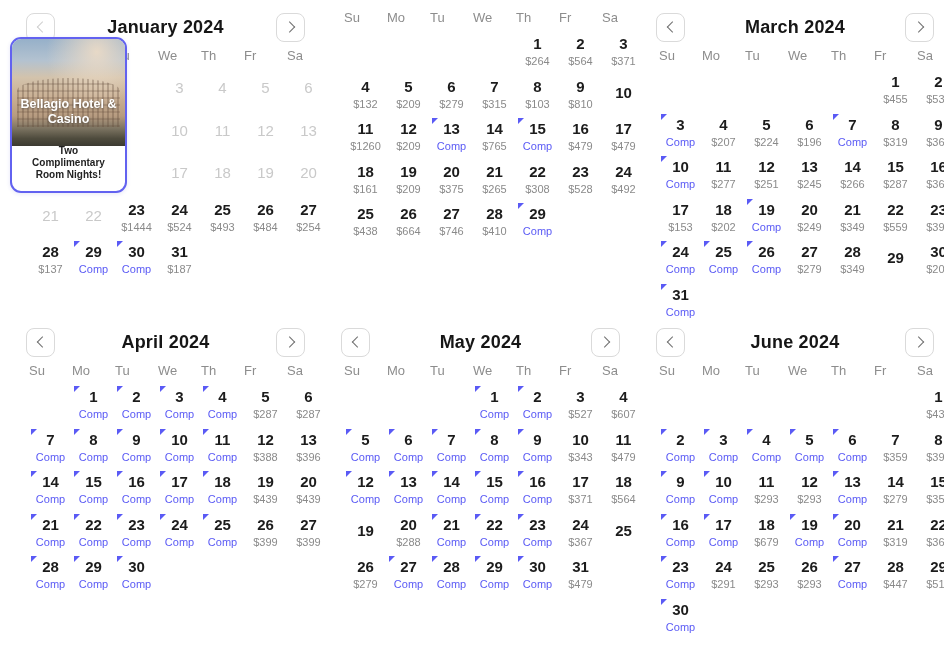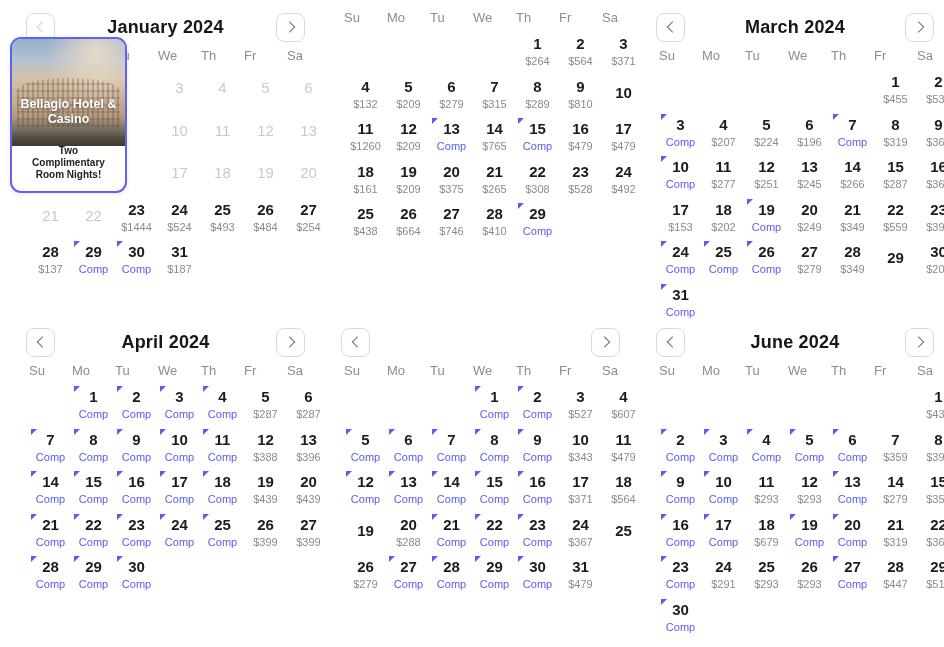--- a/index.html
+++ b/index.html
@@ -204,21 +204,21 @@
         <div class="cell">
           <div class="dnum">6</div>
           <div class="sub price">$279</div>
         </div>
         <div class="cell">
           <div class="dnum">7</div>
           <div class="sub price">$315</div>
         </div>
         <div class="cell">
           <div class="dnum">8</div>
-          <div class="sub price">$289</div>
+          <div class="sub price">$103</div>
         </div>
         <div class="cell">
           <div class="dnum">9</div>
           <div class="sub price">$810</div>
         </div>
         <div class="cell center">
           <div class="dnum">10</div>
         </div>
         <div class="cell">
           <div class="dnum">11</div>
@@ -634,20 +634,21 @@
         <div class="cell empty"></div>
         <div class="cell empty"></div>
         <div class="cell empty"></div>
       </div>
     </section>
     <section class="month">
       <div class="month-header">
         <button class="nav-btn">
           <span class="chev left"></span>
         </button>
+        <div class="month-title">May 2024</div>
         <button class="nav-btn">
           <span class="chev right"></span>
         </button>
       </div>
       <div class="dow-row">
         <div class="dow">Su</div>
         <div class="dow">Mo</div>
         <div class="dow">Tu</div>
         <div class="dow">We</div>
         <div class="dow">Th</div>

